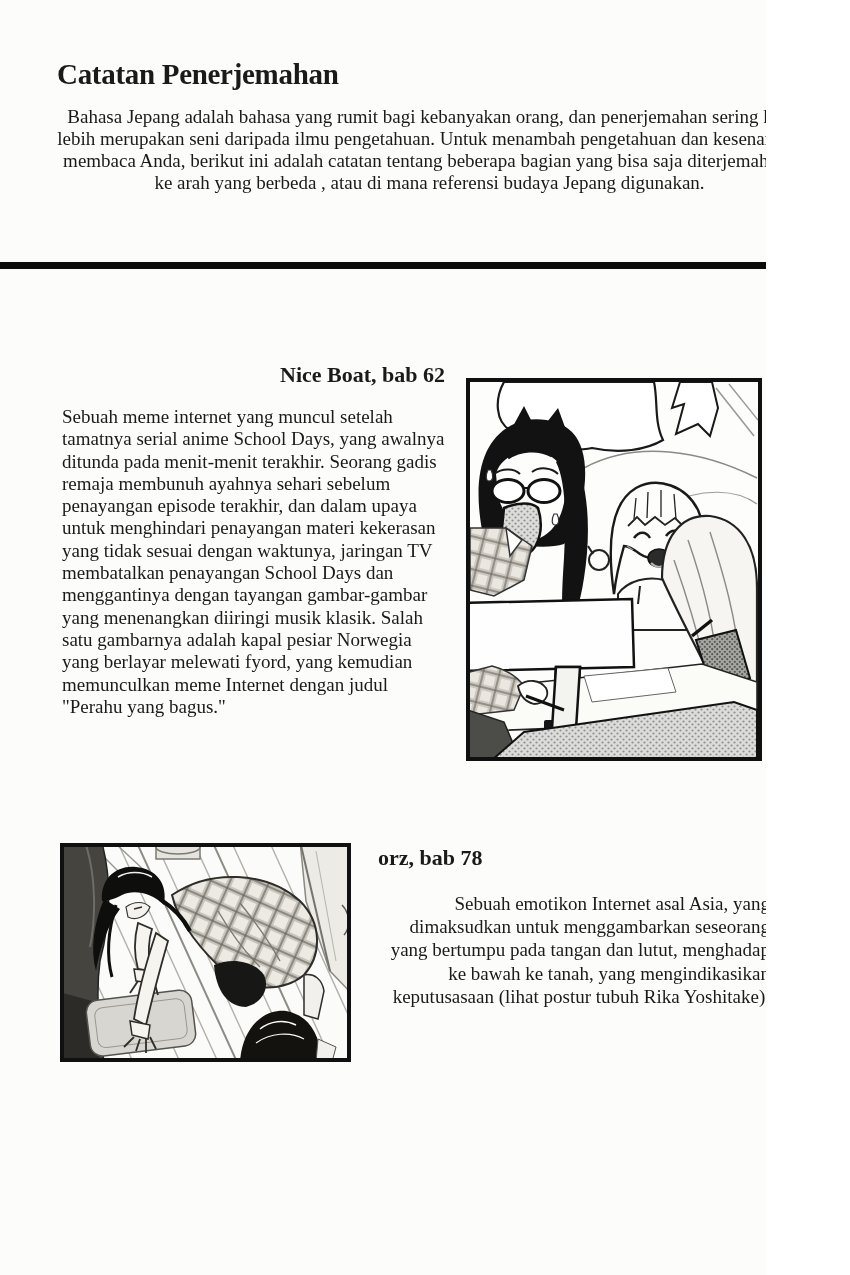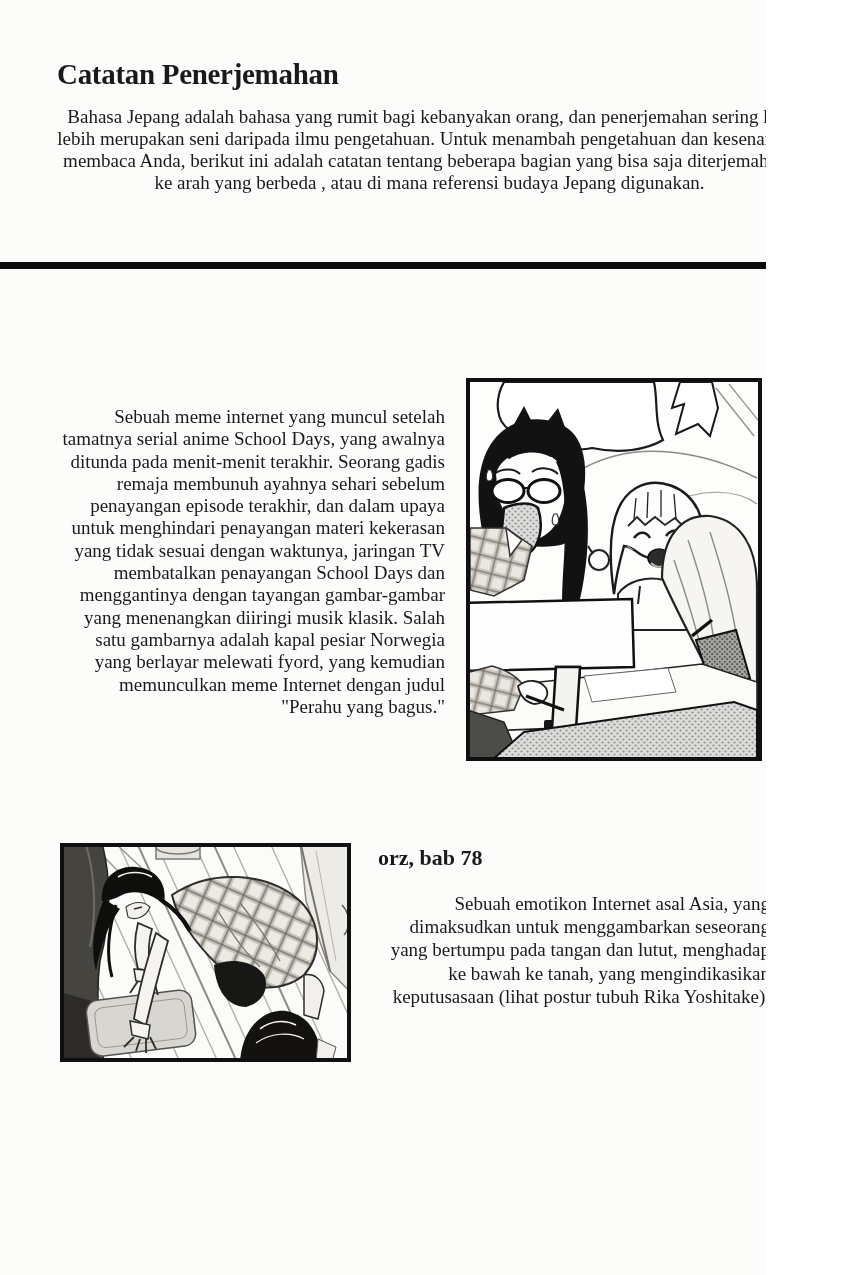--- a/index.html
+++ b/index.html
@@ -30,21 +30,21 @@
   .divider{
     position:absolute;left:0;top:262px;width:850px;height:7px;
     background:var(--divider);
   }
   .nb-heading{
     position:absolute;left:60px;top:362px;width:385px;
     text-align:right;font-size:22px;font-weight:bold;
   }
   .nb-body{
     position:absolute;left:62px;top:406px;width:383px;
-    text-align:right;font-size:19px;line-height:22.3px;
+    font-size:19px;line-height:22.3px;
   }
   .nb-panel{position:absolute;left:466px;top:378px;width:296px;height:383px;}
   .orz-panel{position:absolute;left:60px;top:843px;width:291px;height:219px;}
   .orz-heading{
     position:absolute;left:378px;top:845px;width:400px;
     font-size:22px;font-weight:bold;
   }
   .orz-body{
     position:absolute;left:378px;top:892px;width:392px;
     font-size:19px;line-height:23.2px;text-align:right;
@@ -55,20 +55,21 @@
 <body>
 
 <div class="page">
 
   <h1 class="title">Catatan Penerjemahan</h1>
 
   <p class="intro">Bahasa Jepang adalah bahasa yang rumit bagi kebanyakan orang, dan penerjemahan sering kali lebih merupakan seni daripada ilmu pengetahuan. Untuk menambah pengetahuan dan kesenangan membaca Anda, berikut ini adalah catatan tentang beberapa bagian yang bisa saja diterjemahkan ke arah yang berbeda , atau di mana referensi budaya Jepang digunakan.</p>
 
   <div class="divider"></div>
 
+  <h2 class="nb-heading">Nice Boat, bab 62</h2>
   <p class="nb-body">Sebuah meme internet yang muncul setelah tamatnya serial anime School Days, yang awalnya ditunda pada menit-menit terakhir. Seorang gadis remaja membunuh ayahnya sehari sebelum penayangan episode terakhir, dan dalam upaya untuk menghindari penayangan materi kekerasan yang tidak sesuai dengan waktunya, jaringan TV membatalkan penayangan School Days dan menggantinya dengan tayangan gambar-gambar yang menenangkan diiringi musik klasik. Salah satu gambarnya adalah kapal pesiar Norwegia yang berlayar melewati fyord, yang kemudian memunculkan meme Internet dengan judul "Perahu yang bagus."</p>
 
   <div class="nb-panel">
     <svg width="296" height="383" viewBox="0 0 296 383">
       <defs>
         <pattern id="p1-plaid" width="16" height="16" patternUnits="userSpaceOnUse" patternTransform="rotate(14)">
           <rect width="16" height="16" fill="#e9e7e0"></rect>
           <rect x="0" y="5" width="16" height="6" fill="#c4c1b8" opacity="0.8"></rect>
           <rect x="5" y="0" width="6" height="16" fill="#c4c1b8" opacity="0.8"></rect>
           <line x1="0" y1="8" x2="16" y2="8" stroke="#6e6b62" stroke-width="1.2"></line>

